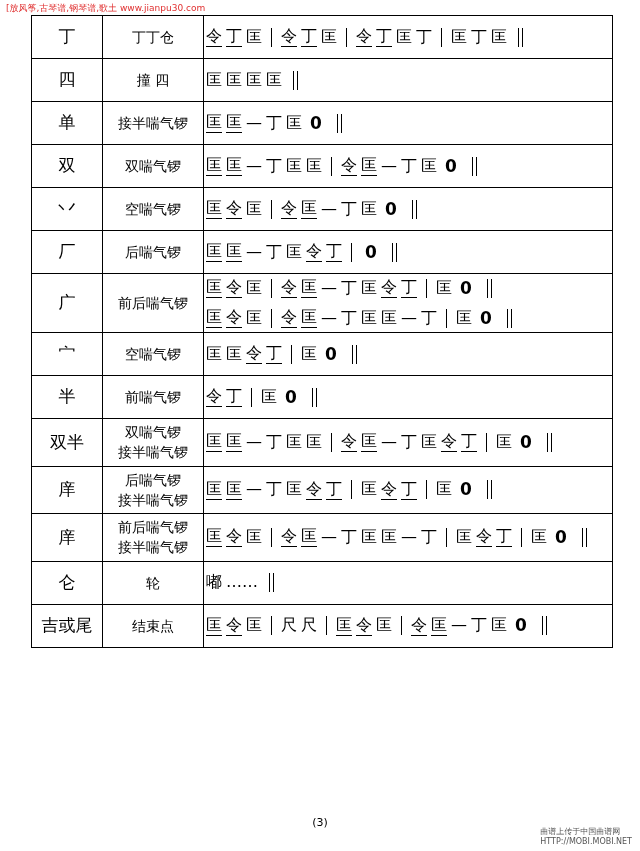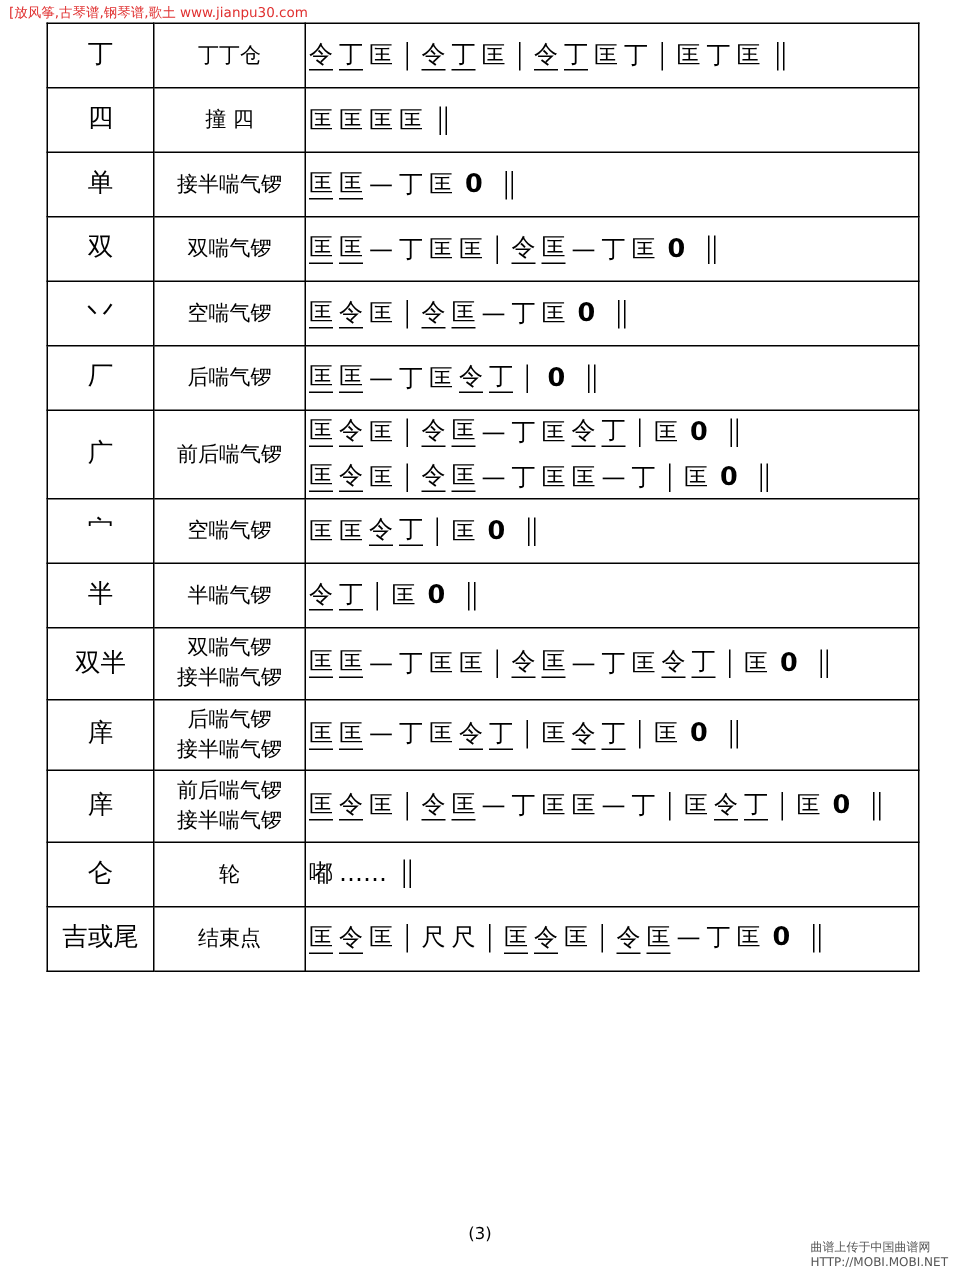--- a/index.html
+++ b/index.html
@@ -230,21 +230,21 @@
             </div>
           </td>
           <td class="col-notes notes">
             <span class="nline"><span class="g">匡</span><span class="g">匡</span><span class="g beam">令</span><span class="g beam">丁</span><span class="bar"></span><span class="g">匡</span><span class="g zero">0</span><span class="endbar"></span></span>
           </td>
         </tr>
         <tr>
           <td class="col-sym"><span class="sym">半</span></td>
           <td class="col-name">
             <div class="name">
-              <div>半喘气锣</div>
+              <div>前喘气锣</div>
             </div>
           </td>
           <td class="col-notes notes">
             <span class="nline"><span class="g beam">令</span><span class="g beam">丁</span><span class="bar"></span><span class="g">匡</span><span class="g zero">0</span><span class="endbar"></span></span>
           </td>
         </tr>
         <tr>
           <td class="col-sym"><span class="sym">双半</span></td>
           <td class="col-name">
             <div class="name">

